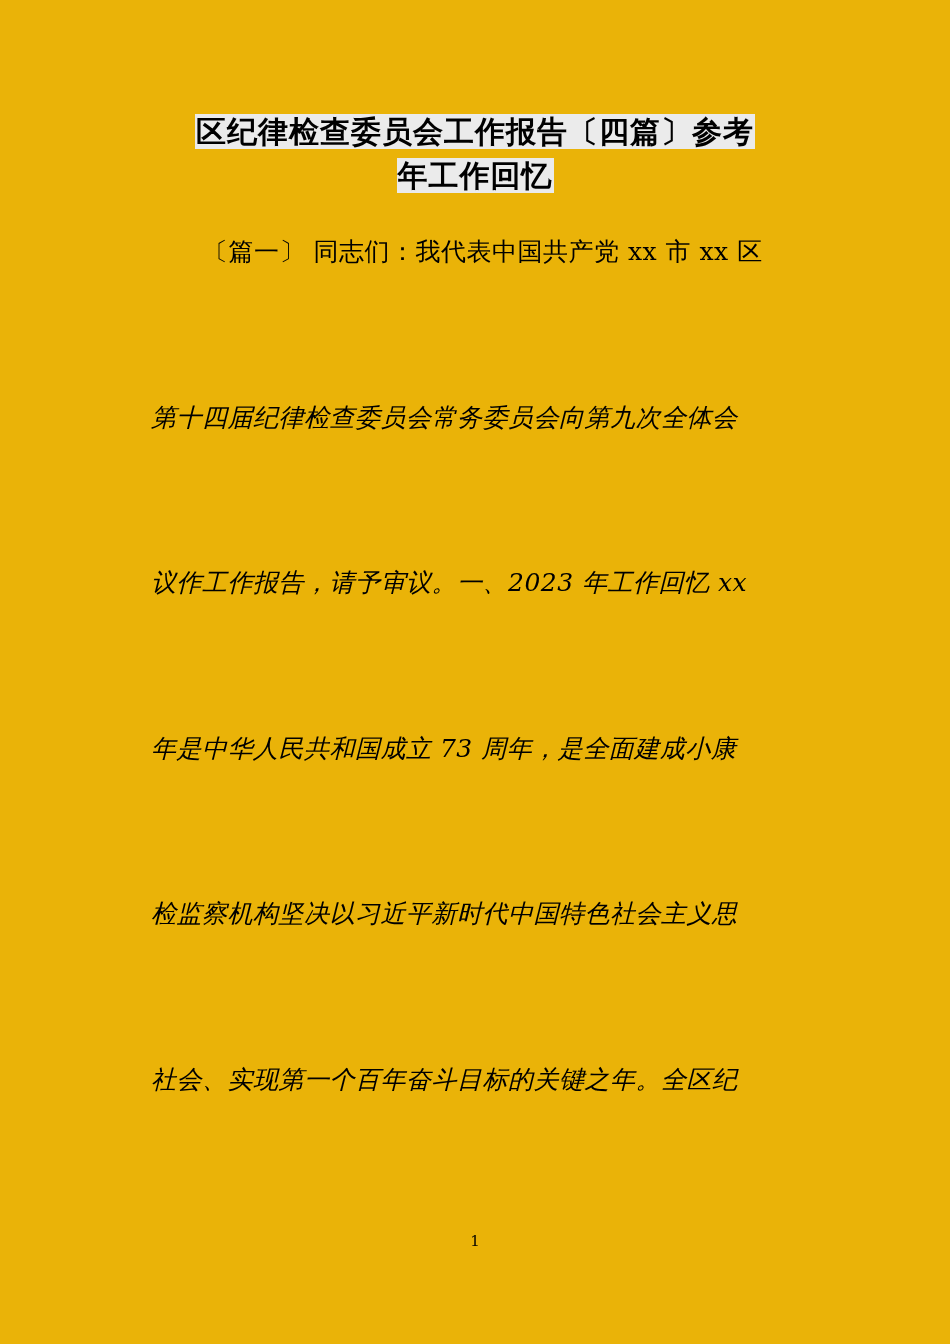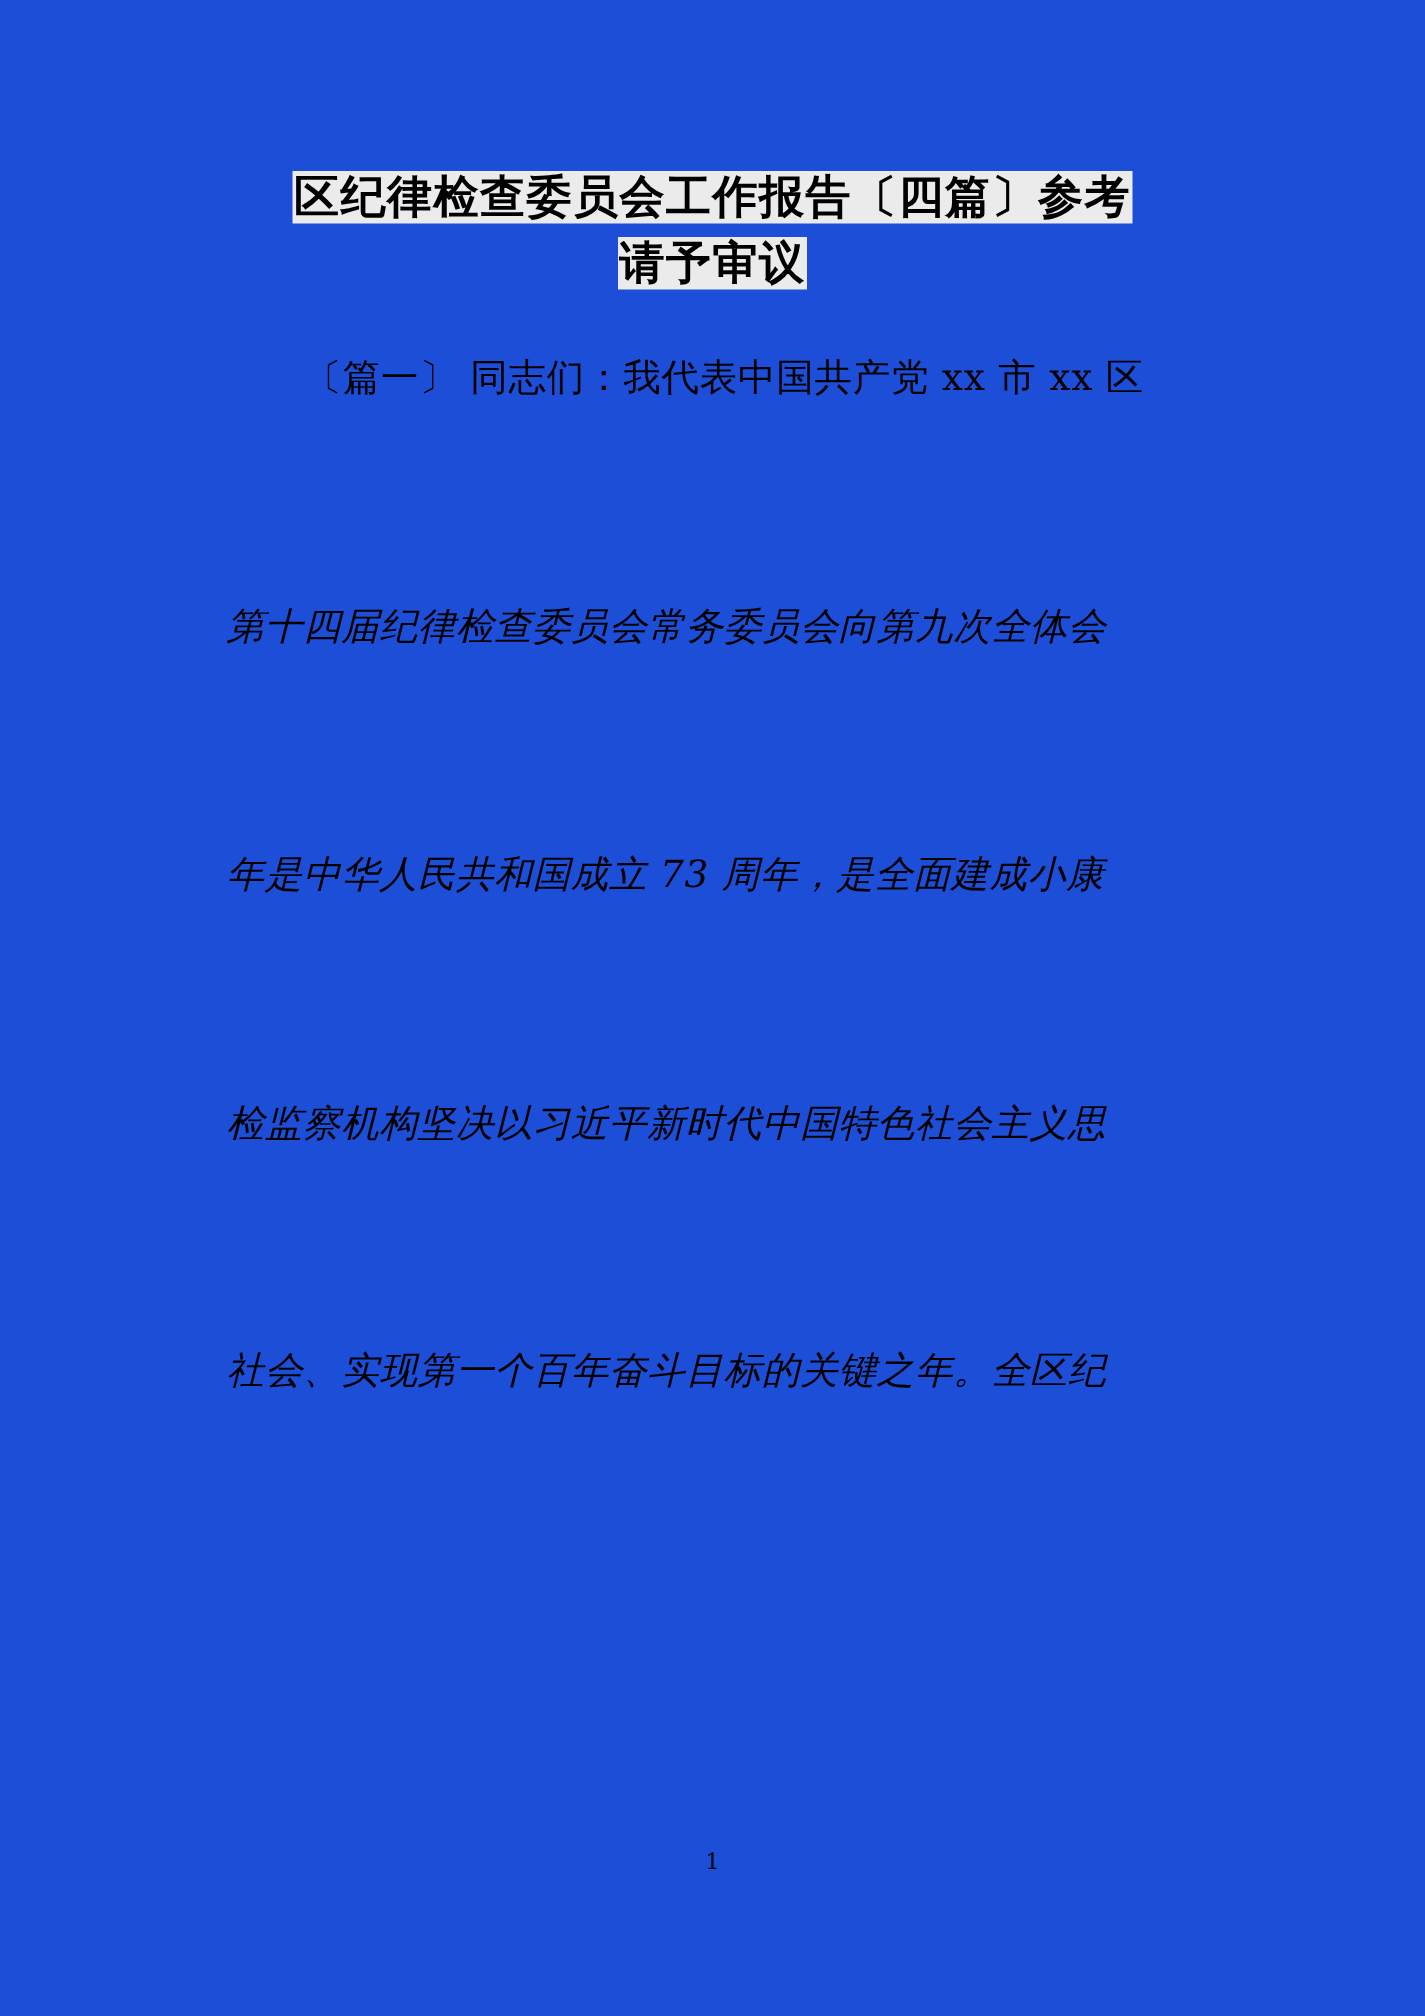--- a/index.html
+++ b/index.html
@@ -9,21 +9,21 @@
   }
   body {
     font-family: "DejaVu Serif", "Liberation Serif", serif;
     color: #000000;
   }
   .page {
     position: relative;
     width: 950px;
     height: 1344px;
     margin: 0 auto;
-    background: #1d4ed8;
+    background: #eab308;
     overflow: hidden;
     box-sizing: border-box;
   }
   .doc-body {
     position: absolute;
     left: 135px;
     top: 110px;
     width: 680px;
   }
   .doc-title {
@@ -68,25 +68,26 @@
 </style>
 </head>
 <body>
 
 <div class="page">
 
   <div class="doc-body">
 
     <div class="doc-title">
       <span class="line"><span class="hl">区纪律检查委员会工作报告〔四篇〕参考</span></span>
-      <span class="line"><span class="hl">请予审议</span></span>
+      <span class="line"><span class="hl">年工作回忆</span></span>
     </div>
 
     <p class="para para-first">〔篇一〕 同志们：我代表中国共产党 xx 市 xx 区</p>
     <p class="para para-gap">第十四届纪律检查委员会常务委员会向第九次全体会</p>
+    <p class="para para-gap">议作工作报告，请予审议。一、2023 年工作回忆 xx</p>
     <p class="para para-gap">年是中华人民共和国成立 73 周年，是全面建成小康</p>
     <p class="para para-gap">检监察机构坚决以习近平新时代中国特色社会主义思</p>
     <p class="para para-gap">社会、实现第一个百年奋斗目标的关键之年。全区纪</p>
 
   </div>
 
   <div class="page-number">1</div>
 
 </div>
 

